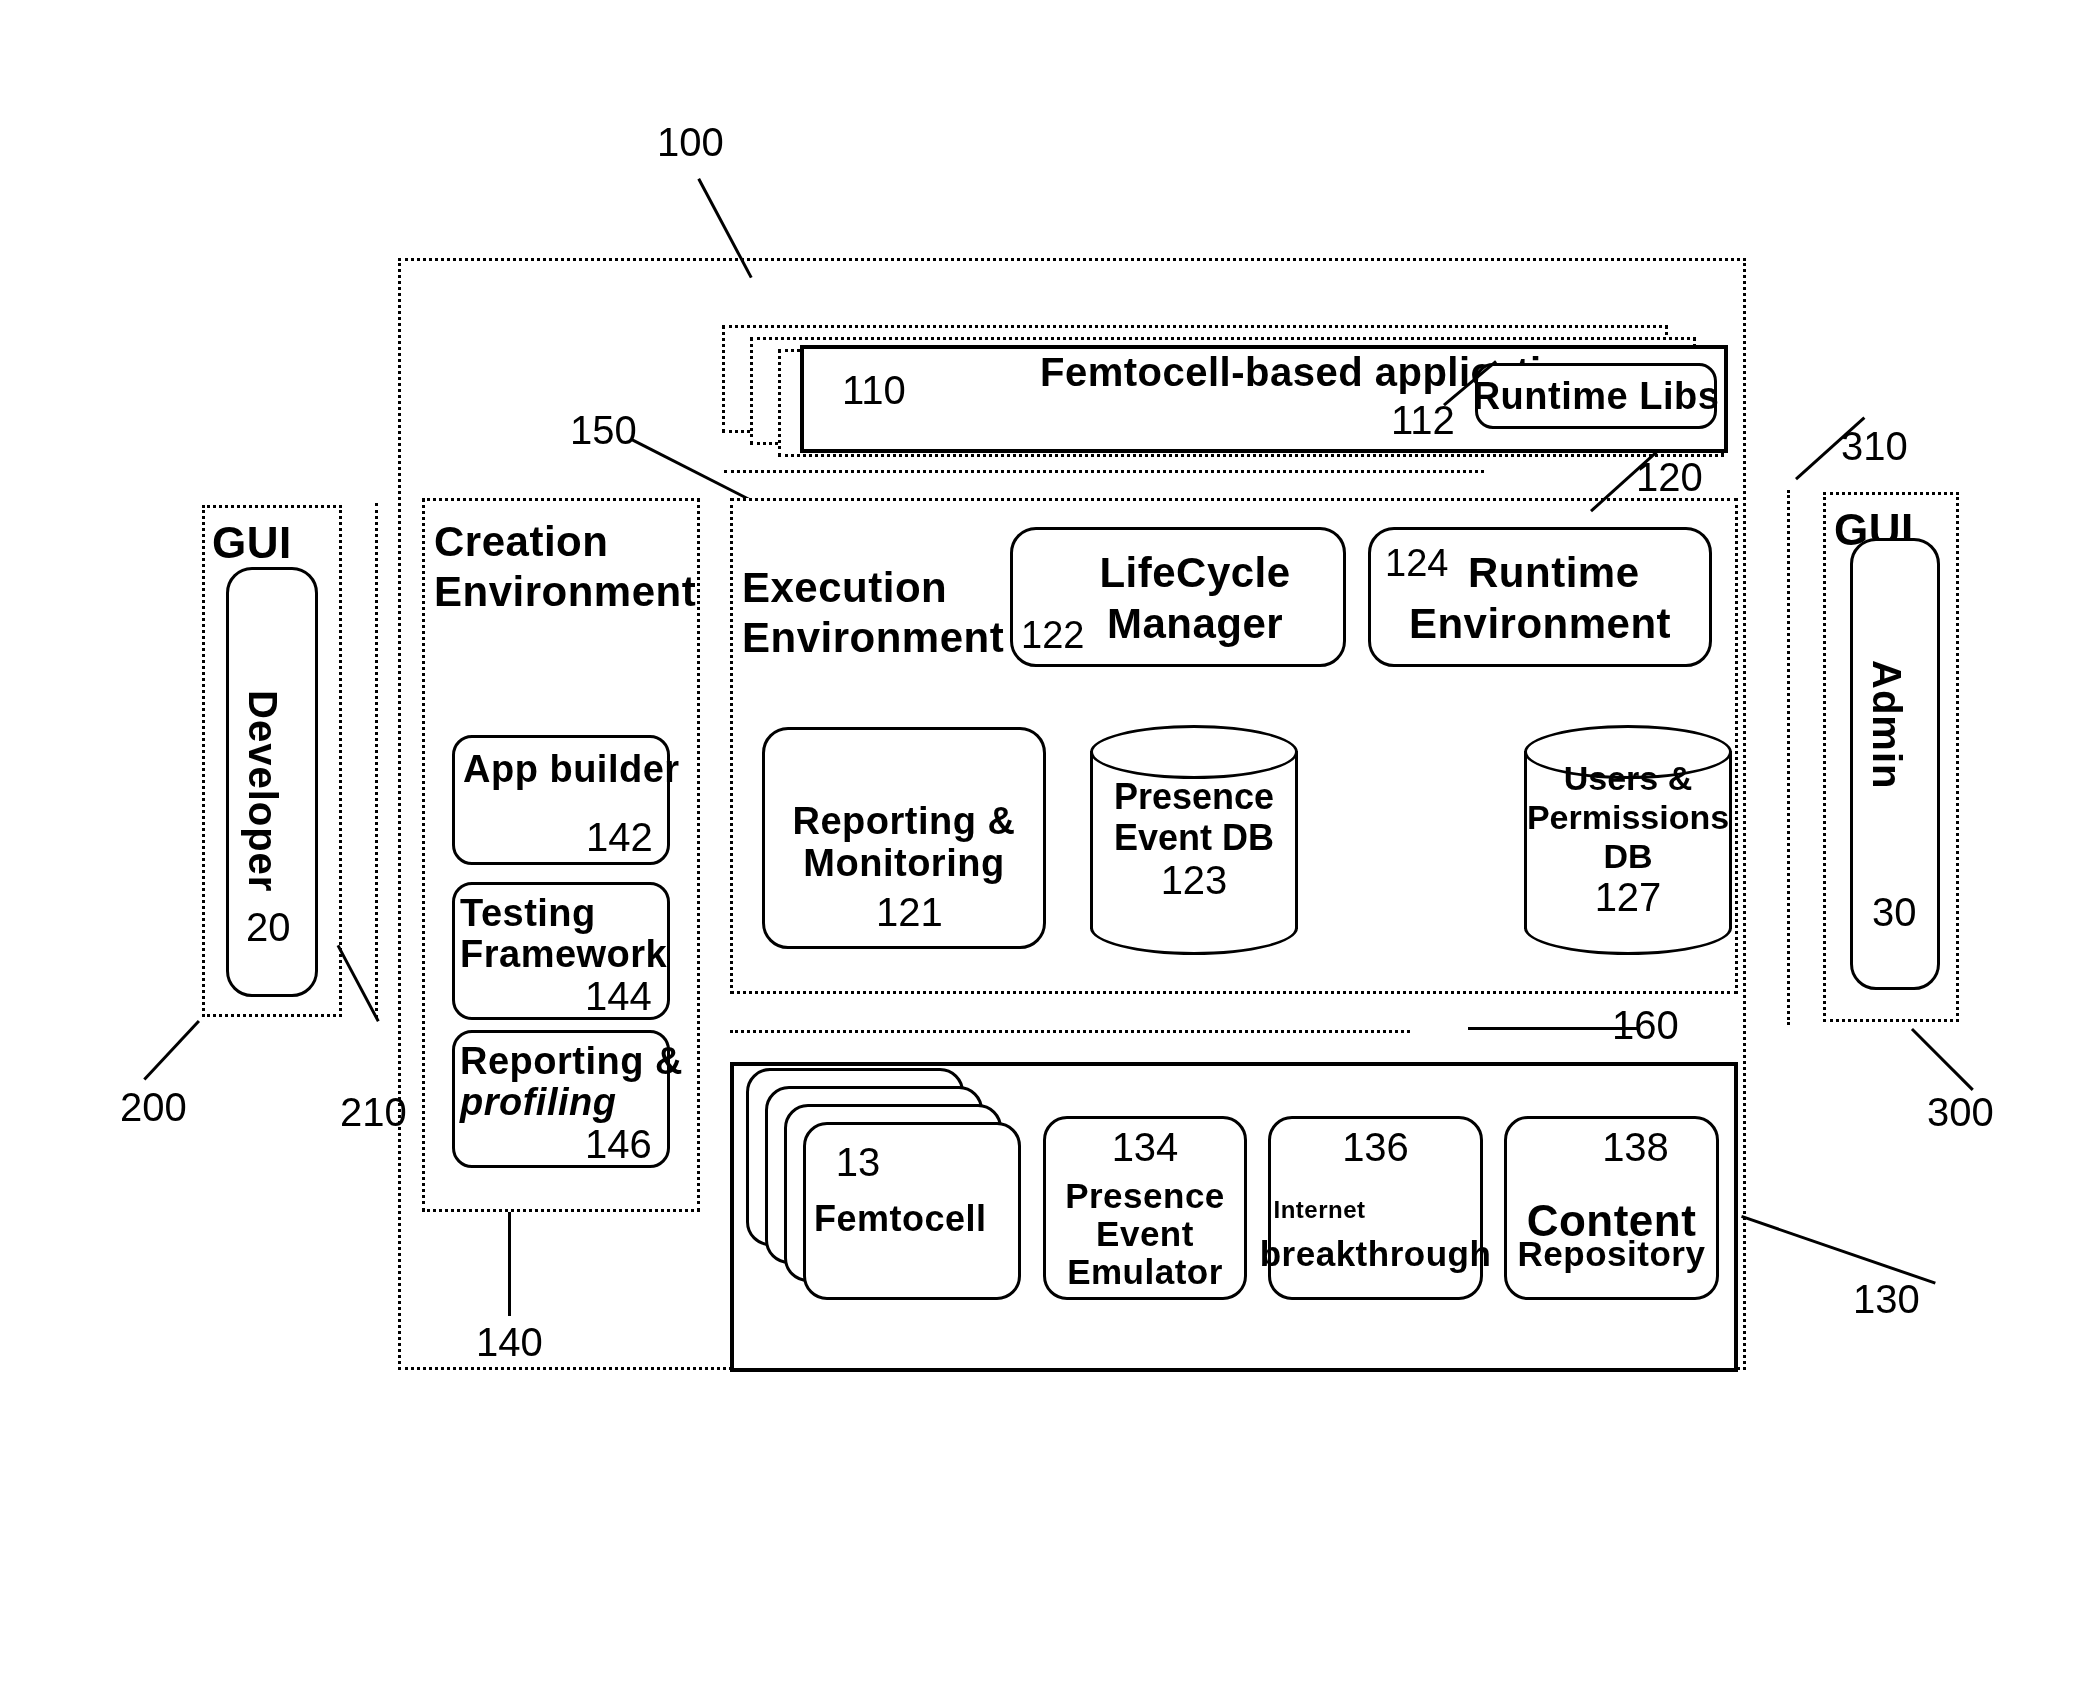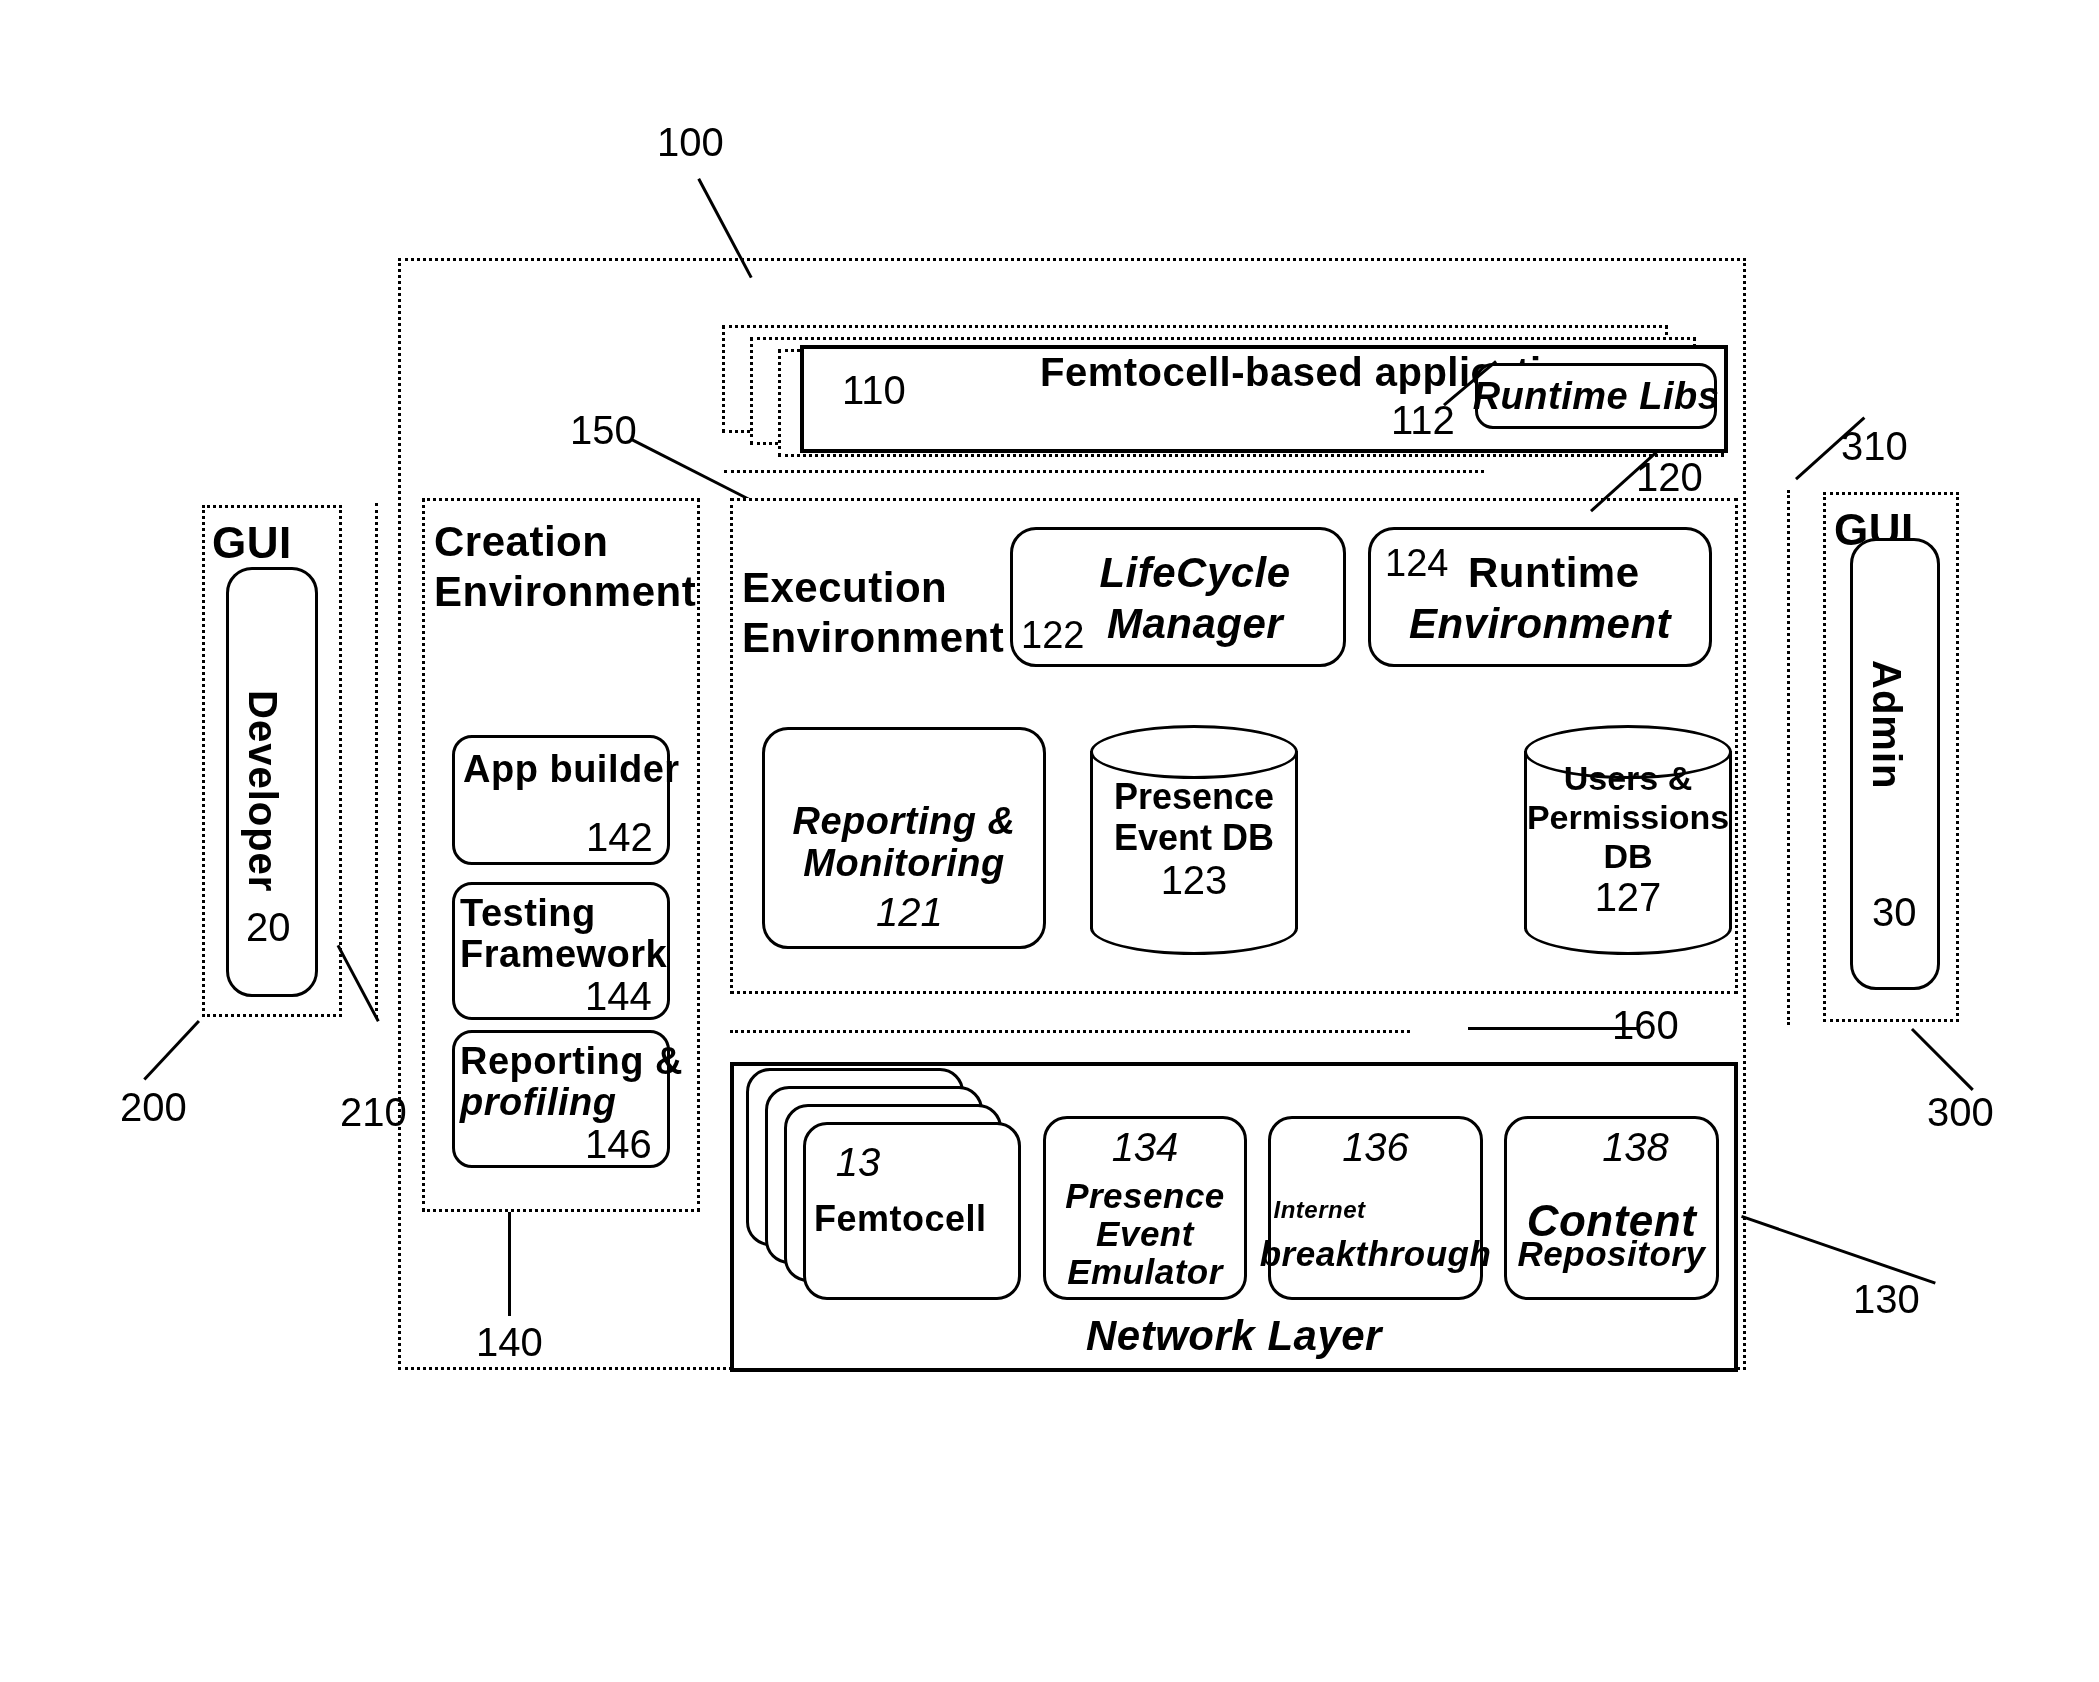--- a/index.html
+++ b/index.html
@@ -8,21 +8,21 @@
        -webkit-font-smoothing:none;}
   .stage{position:absolute;left:0;top:0;width:2099px;height:1682px;}
 
   
   .abs{position:absolute;box-sizing:border-box;}
   .box{position:absolute;box-sizing:border-box;border:3px solid #000;background:#fff;}
   .rbox{position:absolute;box-sizing:border-box;border:3px solid #000;background:#fff;border-radius:22px;}
   .label{position:absolute;font-size:38px;font-weight:400;letter-spacing:0.5px;
          font-family:"Liberation Sans", sans-serif;white-space:nowrap;}
   .bold{font-weight:700;}
-  .ctr{display:flex;align-items:center;justify-content:center;text-align:left;font-style:italic;}
+  .ctr{display:flex;align-items:center;justify-content:center;text-align:left;}
 
   
   .ref{position:absolute;font-size:40px;font-weight:400;white-space:nowrap;}
 
   
   .leader{position:absolute;background:#000;transform-origin:0 0;height:3px;}
   .vline{position:absolute;background:#000;width:3px;}
   .hline{position:absolute;background:#000;height:3px;}
 
   
@@ -169,21 +169,20 @@
   <div class="rbox" style="left:1268px;top:1116px;width:215px;height:184px;border-radius:24px;"></div>
   <div class="ref ctr" style="left:1268px;top:1125px;width:215px;font-size:40px;">136</div>
   <div class="label bold ctr" style="left:1212px;top:1196px;width:215px;font-size:24px;">Internet</div>
   <div class="label bold ctr" style="left:1264px;top:1234px;width:223px;font-size:35px;">breakthrough</div>
 
   <div class="rbox" style="left:1504px;top:1116px;width:215px;height:184px;border-radius:24px;"></div>
   <div class="ref ctr" style="left:1504px;top:1125px;width:215px;font-size:40px;padding-left:24px;">138</div>
   <div class="label bold ctr" style="left:1504px;top:1196px;width:215px;font-size:44px;">Content</div>
   <div class="label bold ctr" style="left:1504px;top:1234px;width:215px;font-size:35px;">Repository</div>
 
-  <div class="label bold ctr" style="left:730px;top:1312px;width:1008px;font-size:42px;">Network Layer</div>
 
   <div class="leader" style="left:1742px;top:1215px;width:205px;transform:rotate(19deg);"></div>
   <div class="ref" style="left:1853px;top:1277px;">130</div>
 
   <div class="box" style="left:202px;top:505px;width:140px;height:512px;border:3px dotted #000;"></div>
   <div class="label bold" style="left:212px;top:518px;font-size:44px;">GUI</div>
   <div class="rbox" style="left:226px;top:567px;width:92px;height:430px;border-radius:26px;"></div>
   <div class="label bold vert" style="left:240px;top:690px;font-size:40px;letter-spacing:1px;">Developer</div>
   <div class="ref" style="left:246px;top:905px;">20</div>
 

